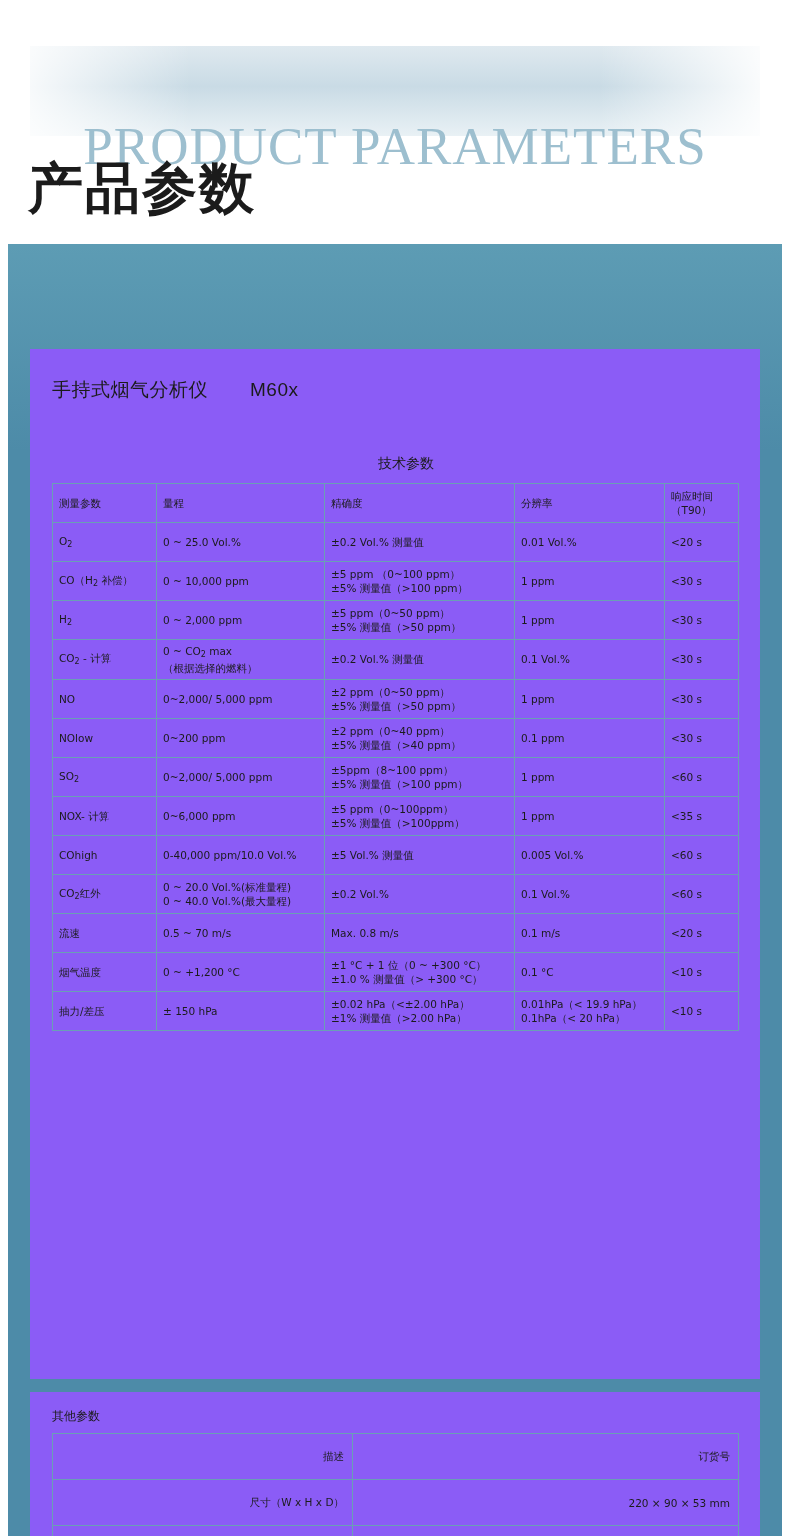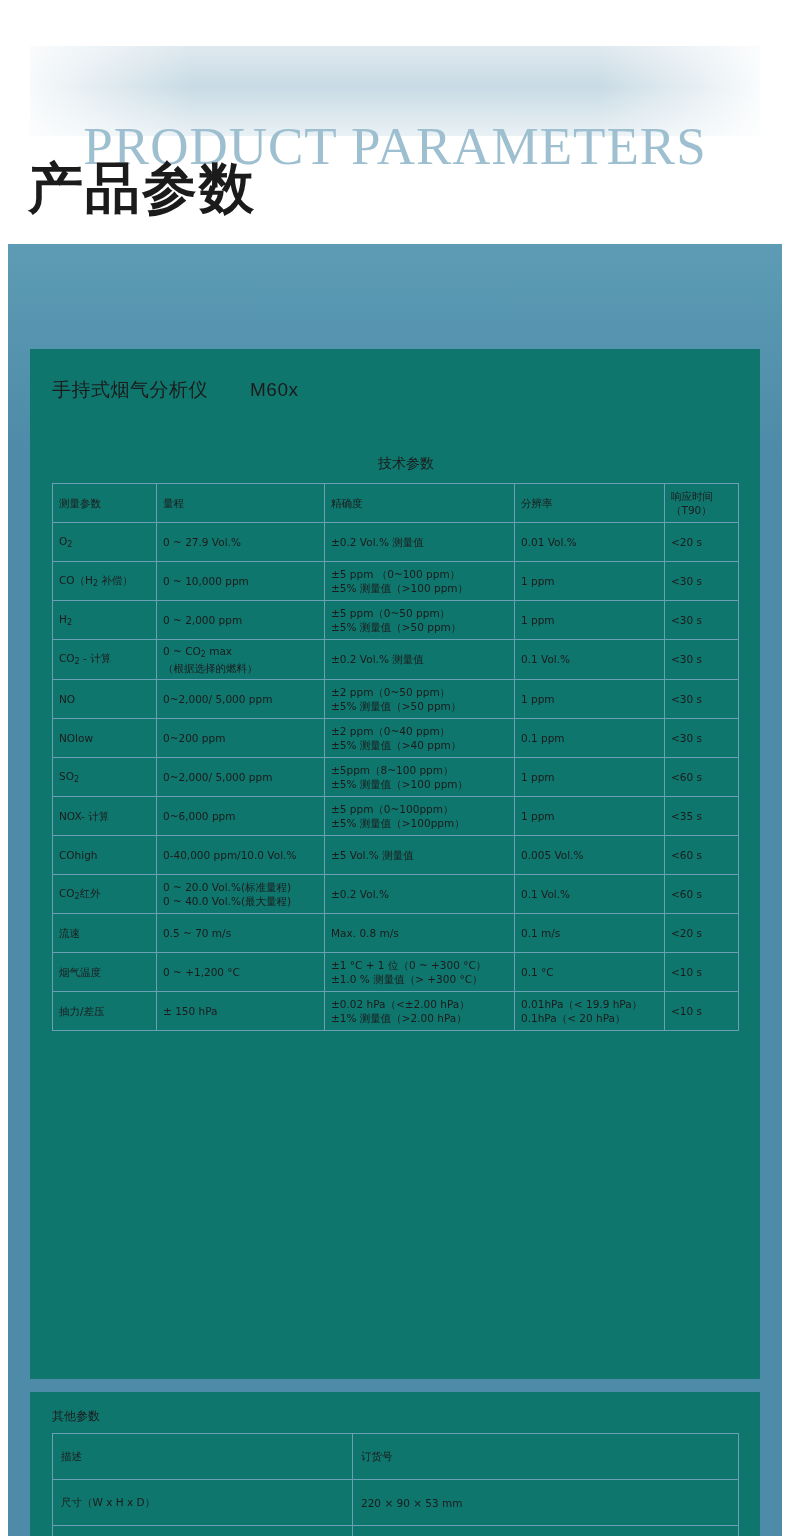--- a/index.html
+++ b/index.html
@@ -88,21 +88,21 @@
     left: 0;
     top: 0;
     width: 100%;
     height: 100%;
     background: linear-gradient(180deg, #5d9cb4 0%, #4d8ba8 16%, #4d8ba8 100%);
   }
 
   
   .card {
     position: absolute;
-    background: #0f766e;
+    background: #8b5cf6;
     box-sizing: border-box;
   }
   #card-main {
     left: 22px;
     top: 105px;
     width: 730px;
     height: 1030px;
     padding: 0;
   }
   .card-title {
@@ -177,20 +177,21 @@
     table-layout: fixed;
   }
   table.other td {
     border: 1px solid #6a9fb5;
     font-size: 10.5px;
     color: #1b1b1b;
     padding: 12px 8px;
     height: 21px;
     font-family: "DejaVu Sans", sans-serif;
     vertical-align: middle;
+    text-align: right;
   }
   .o0 { width: 300px; }
   .o1 { width: 386px; }
 
   .footer-space {
     position: absolute;
     left: 0;
     bottom: 0;
     width: 790px;
     height: 7px;
@@ -231,21 +232,21 @@
             <td>量程</td>
             <td>精确度</td>
             <td>分辨率</td>
             <td>响应时间（T90）</td>
           </tr>
         </thead>
         <tbody id="spec-body">
             <tr>
               <td class="c0">O<sub>2</sub></td>
               <td class="c1">
-                <span class="cell-line">0 ~ 27.9 Vol.%</span>
+                <span class="cell-line">0 ~ 25.0 Vol.%</span>
               </td>
               <td class="c2">
                 <span class="cell-line">±0.2 Vol.% 测量值</span>
               </td>
               <td class="c3">
                 <span class="cell-line">0.01 Vol.%</span>
               </td>
               <td class="c4">&lt;20 s</td>
             </tr>
             <tr>

